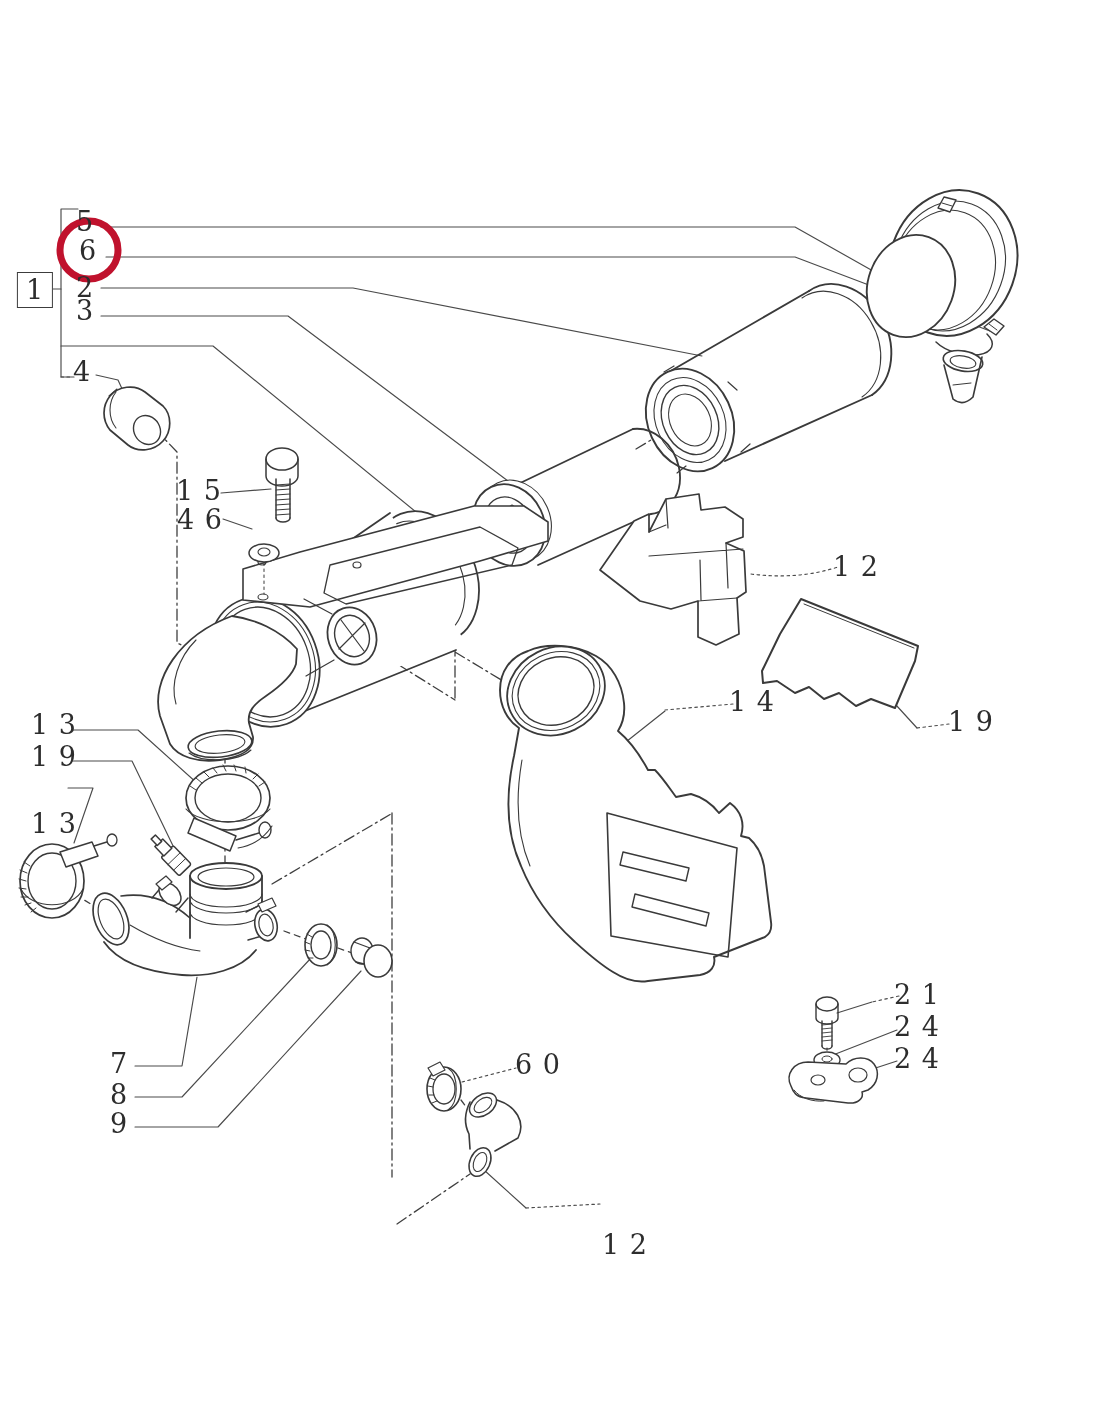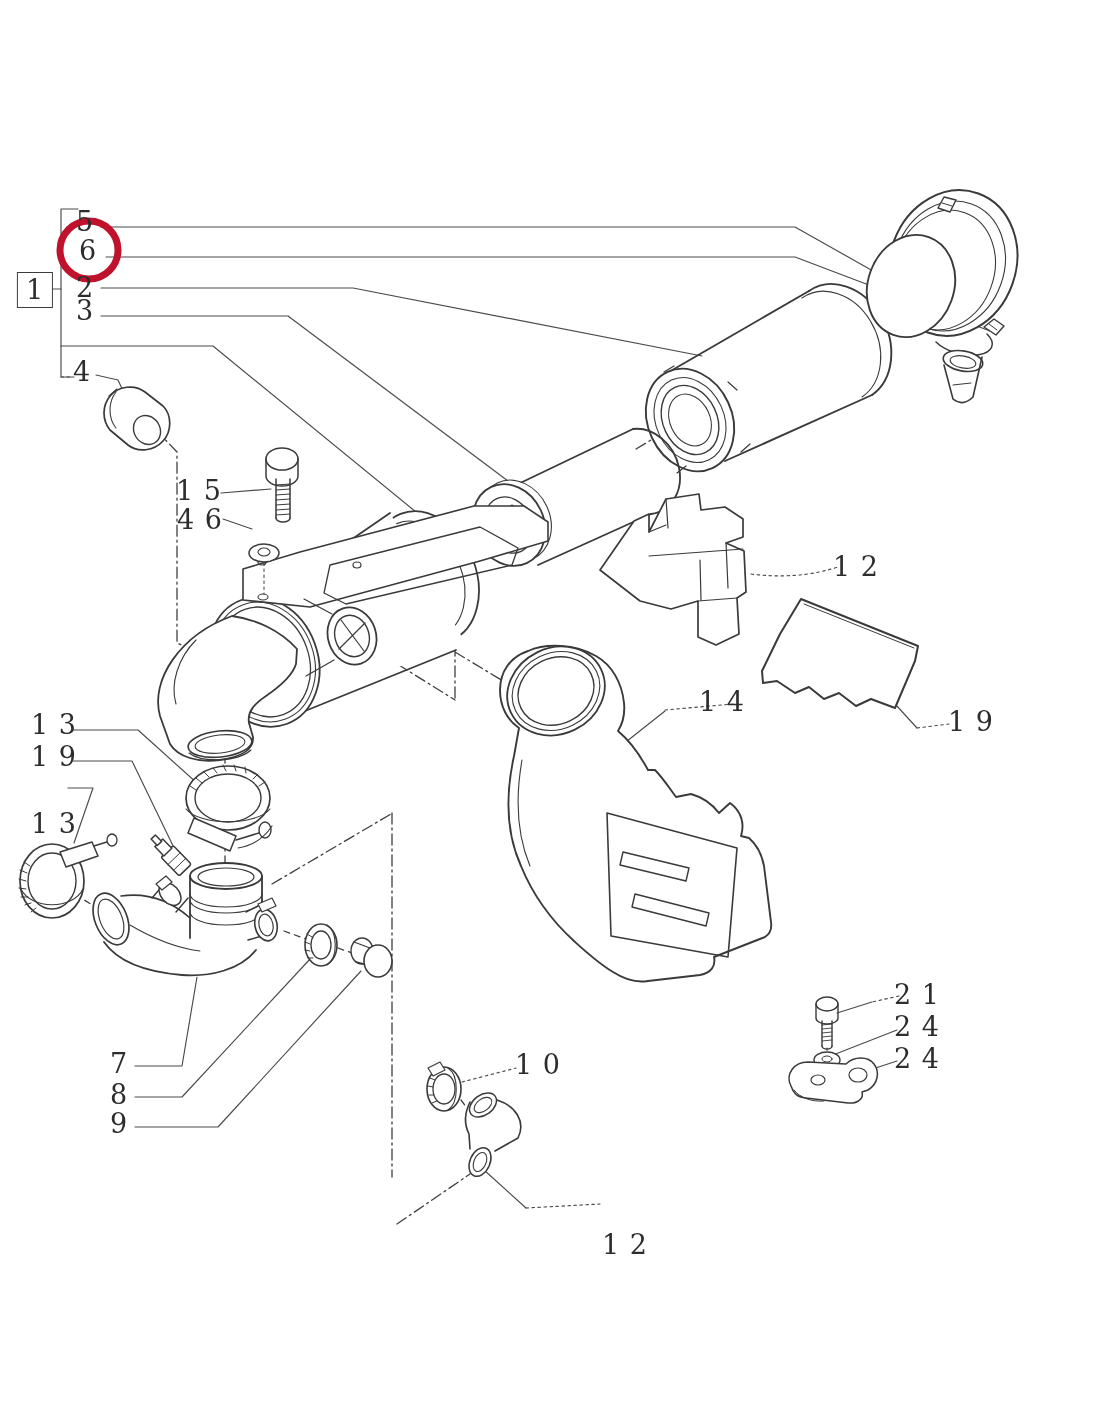--- a/index.html
+++ b/index.html
@@ -291,21 +291,21 @@
   <span class="co" style="left:85px;top:310px">3</span>
   <span class="co" style="left:82px;top:371px">4</span>
   <span class="co" style="left:199px;top:490px">1 5</span>
   <span class="co" style="left:200px;top:519px">4 6</span>
   <span class="co" style="left:54px;top:724px">1 3</span>
   <span class="co" style="left:54px;top:756px">1 9</span>
   <span class="co" style="left:54px;top:823px">1 3</span>
   <span class="co" style="left:119px;top:1063px">7</span>
   <span class="co" style="left:119px;top:1094px">8</span>
   <span class="co" style="left:119px;top:1123px">9</span>
-  <span class="co" style="left:538px;top:1064px">1 0</span>
+  <span class="co" style="left:538px;top:1064px">6 0</span>
   <span class="co" style="left:625px;top:1244px">1 2</span>
-  <span class="co" style="left:722px;top:701px">1 4</span>
+  <span class="co" style="left:752px;top:701px">1 4</span>
   <span class="co" style="left:856px;top:566px">1 2</span>
   <span class="co" style="left:971px;top:721px">1 9</span>
   <span class="co" style="left:917px;top:994px">2 1</span>
   <span class="co" style="left:917px;top:1026px">2 4</span>
   <span class="co" style="left:917px;top:1058px">2 4</span>
 </div>
 
 </body></html>

